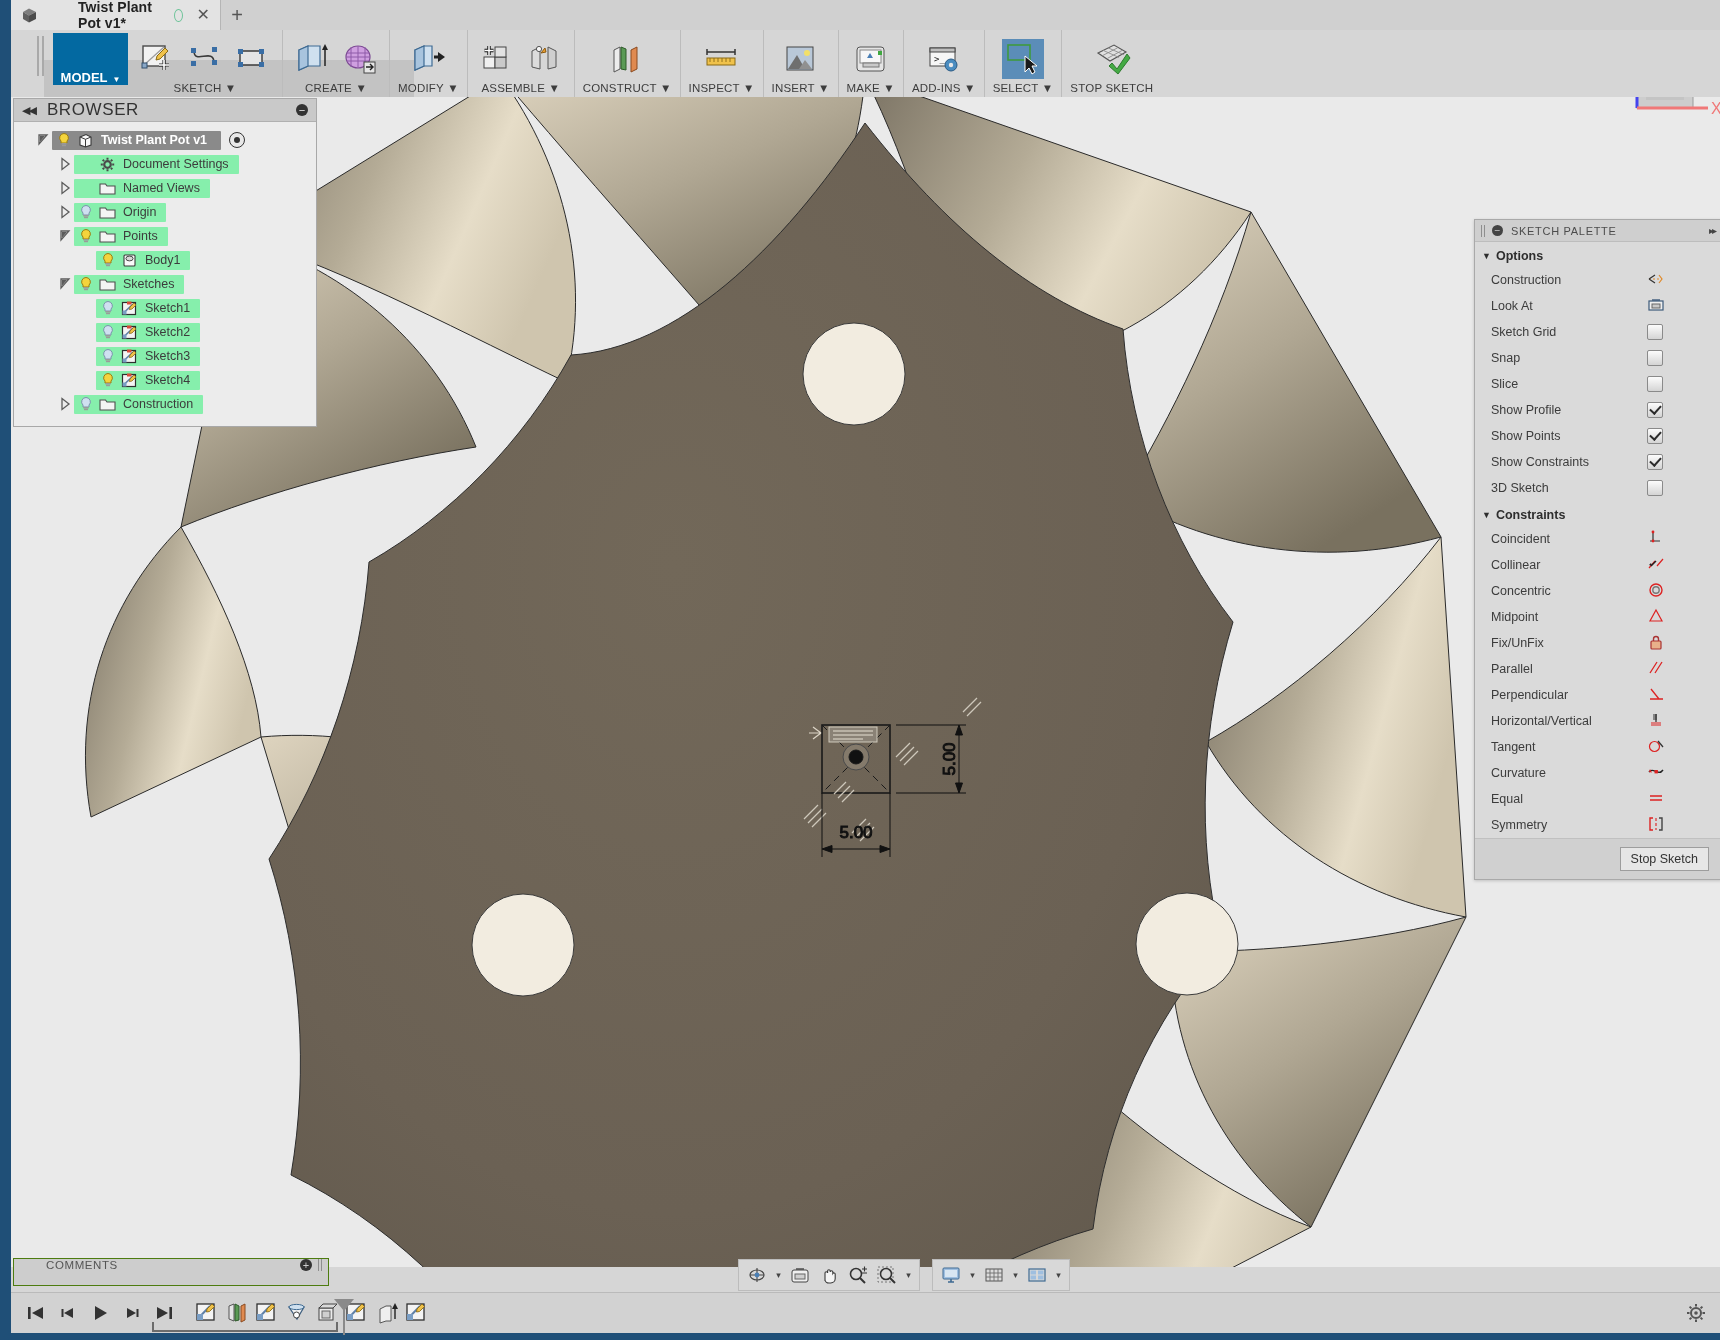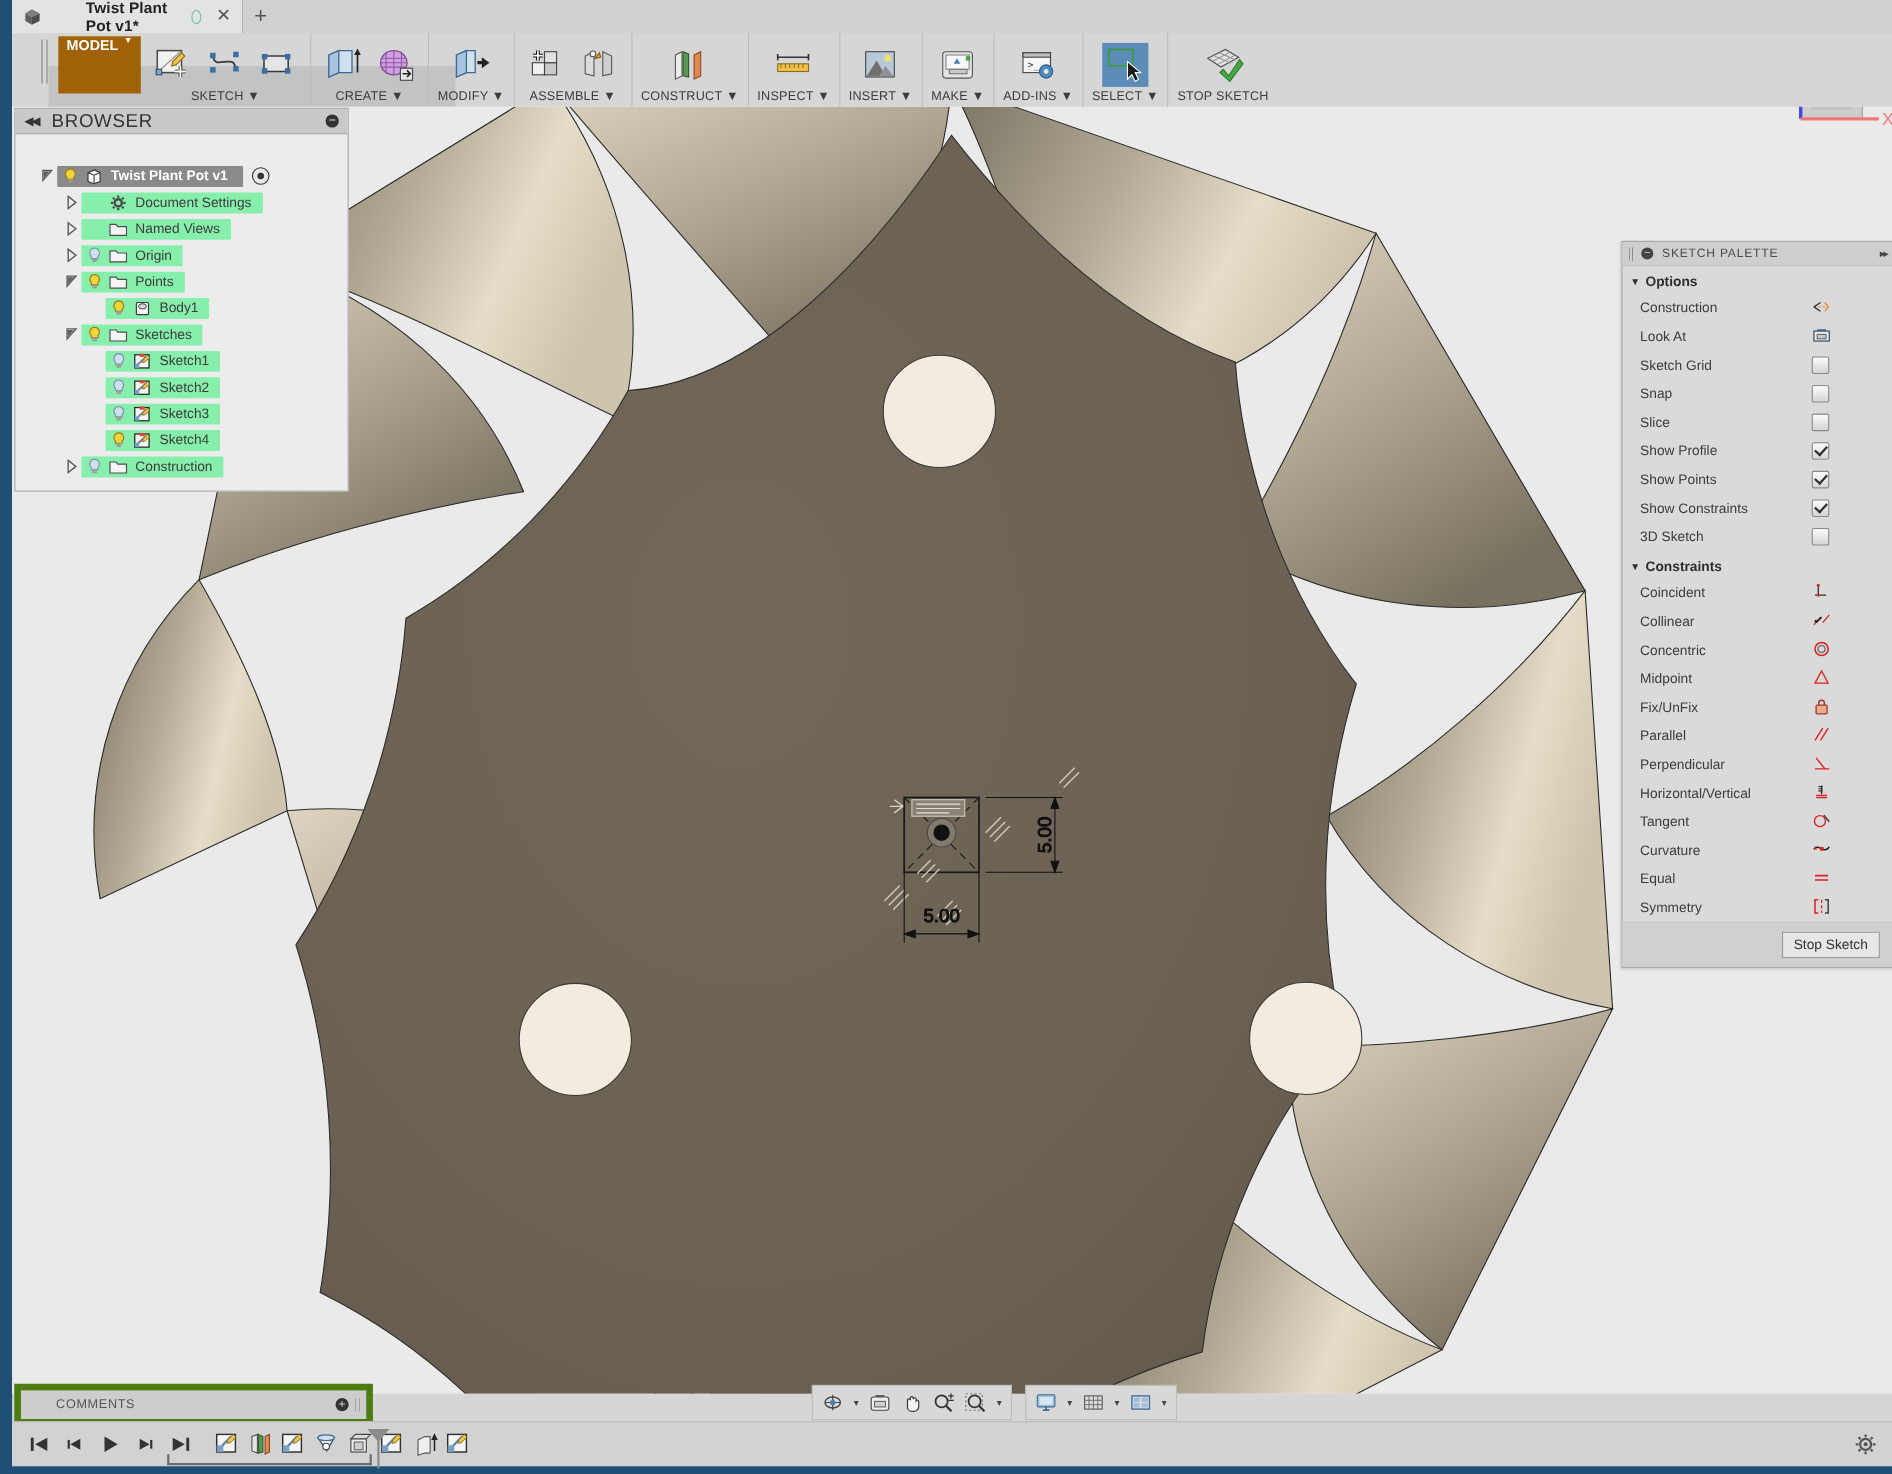--- a/index.html
+++ b/index.html
@@ -24,22 +24,22 @@
   .tab .dot{width:11px;height:11px;border:1.6px solid #6fc49a;border-radius:50%;margin-left:19px;}
   .tab .x{margin-left:14px;font-size:16px;color:#555;line-height:1;cursor:pointer;}
   .newtab{position:absolute;left:210px;top:0;width:32px;height:30px;display:flex;align-items:center;justify-content:center;
           font-size:20px;color:#555;}
 
   
   .ribbon{position:absolute;left:11px;top:30px;width:1709px;height:67px;background:#d6d6d6;}
   .ribbon-inner{position:absolute;left:22px;top:0;height:67px;display:flex;align-items:flex-start;}
   .grip{width:10px;height:40px;margin:6px 6px 0 4px;
         background:repeating-linear-gradient(to right,#a9a9a9 0 2px,transparent 2px 5px);}
-  .modelbtn{width:75px;height:52px;display:flex;align-items:flex-start;justify-content:center;
-            background:#a16207;color:#fff;font-size:13px;font-weight:bold;margin-top:3px;}
+  .modelbtn{width:75px;height:52px;display:flex;align-items:flex-end;justify-content:center;
+            background:#0369a1;color:#fff;font-size:13px;font-weight:bold;margin-top:3px;}
   .modelbtn .car{margin-left:5px;font-size:8px;}
   .panel{position:relative;height:67px;border-left:1px solid #bcbcbc;box-sizing:border-box;
          display:flex;flex-direction:column;align-items:center;padding:0 8px;}
   .panel.first{border-left:none;}
   .panel .icons{display:flex;align-items:center;gap:6px;height:50px;padding-top:4px;}
   .panel .plabel{font-size:11.5px;color:#3d3d3d;letter-spacing:.2px;margin-top:-2px;white-space:nowrap;}
   .tool{width:42px;height:40px;display:flex;align-items:center;justify-content:center;position:relative;}
   .tool.sel{background:#5b8db8;}
   .car{font-size:8px;position:relative;top:-1px;}
 
@@ -97,21 +97,21 @@
   .viewcube{position:absolute;left:1600px;top:36px;width:110px;height:100px;}
 
   
   .navbar{position:absolute;left:738px;top:1258px;height:34px;display:flex;align-items:center;gap:0px;}
   .navgrp{background:#d8d8d8;border:1px solid #bcbcbc;height:30px;display:flex;align-items:center;padding:0 5px;gap:3px;}
   .navgrp.g2{margin-left:12px;}
   .nbtn{width:26px;height:26px;display:flex;align-items:center;justify-content:center;}
 
   
   .comments{position:absolute;left:13px;top:1258px;width:302px;height:26px;background:#cdcdcd;
-            border:6px solid #4d7c0f;display:flex;align-items:center;padding:0 6px;}
+            border:1px solid #4d7c0f;display:flex;padding:0 6px;}
   .comments .ctxt{font-size:11.5px;color:#555;letter-spacing:.6px;margin-left:26px;}
   .comments .plus{margin-left:auto;width:12px;height:12px;border-radius:50%;background:#333;
                   color:#cdcdcd;font-size:11px;display:flex;align-items:center;justify-content:center;line-height:1;}
   .comments .gr{width:4px;height:12px;margin-left:6px;background:repeating-linear-gradient(to right,#8e8e8e 0 1px,transparent 1px 3px);}
 
   
   .timeline{position:absolute;left:11px;top:1292px;width:1709px;height:40px;background:#d2d2d2;
             border-top:1px solid #bababa;display:flex;align-items:center;}
   .tl-nav{display:flex;align-items:center;gap:6px;margin-left:12px;}
   .tl-nav .nb{width:26px;height:26px;display:flex;align-items:center;justify-content:center;}
@@ -469,21 +469,21 @@
     </div>
   </div>
 
   <div class="browser">
     <div class="browser-hd">
       <span class="arrs">◀◀</span>
       <span class="btitle">BROWSER</span>
       <span class="min">−</span>
     </div>
     <div class="tree" id="tree">
-        <div class="trow" style="padding-left: 22px; margin-top: 20px;">
+        <div class="trow" style="padding-left: 22px;">
           <span class="arrow"><svg width="16" height="16" viewBox="0 0 16 16">
               <polygon points="3,3 11,3 3,12" fill="none" stroke="#5c5c5c" stroke-width="1.3"></polygon>
               <polygon points="3.8,4 9,4 3.8,10" fill="#5c5c5c"></polygon>
             </svg></span>
           <span class="tw rootsel">
             <span class="bulb"><svg width="16" height="16" viewBox="0 0 16 16">
                 <path d="M8 1.5 a4.4 4.4 0 0 1 3 7.6 V11 H5 V9.1 A4.4 4.4 0 0 1 8 1.5 z" fill="#f4d43c" stroke="#9a7c10" stroke-width="1"></path>
                 <rect x="5.4" y="11" width="5.2" height="1.5" fill="#9a9a9a"></rect>
                 <rect x="6" y="12.7" width="4" height="1.5" fill="#9a9a9a"></rect>
               </svg></span>

